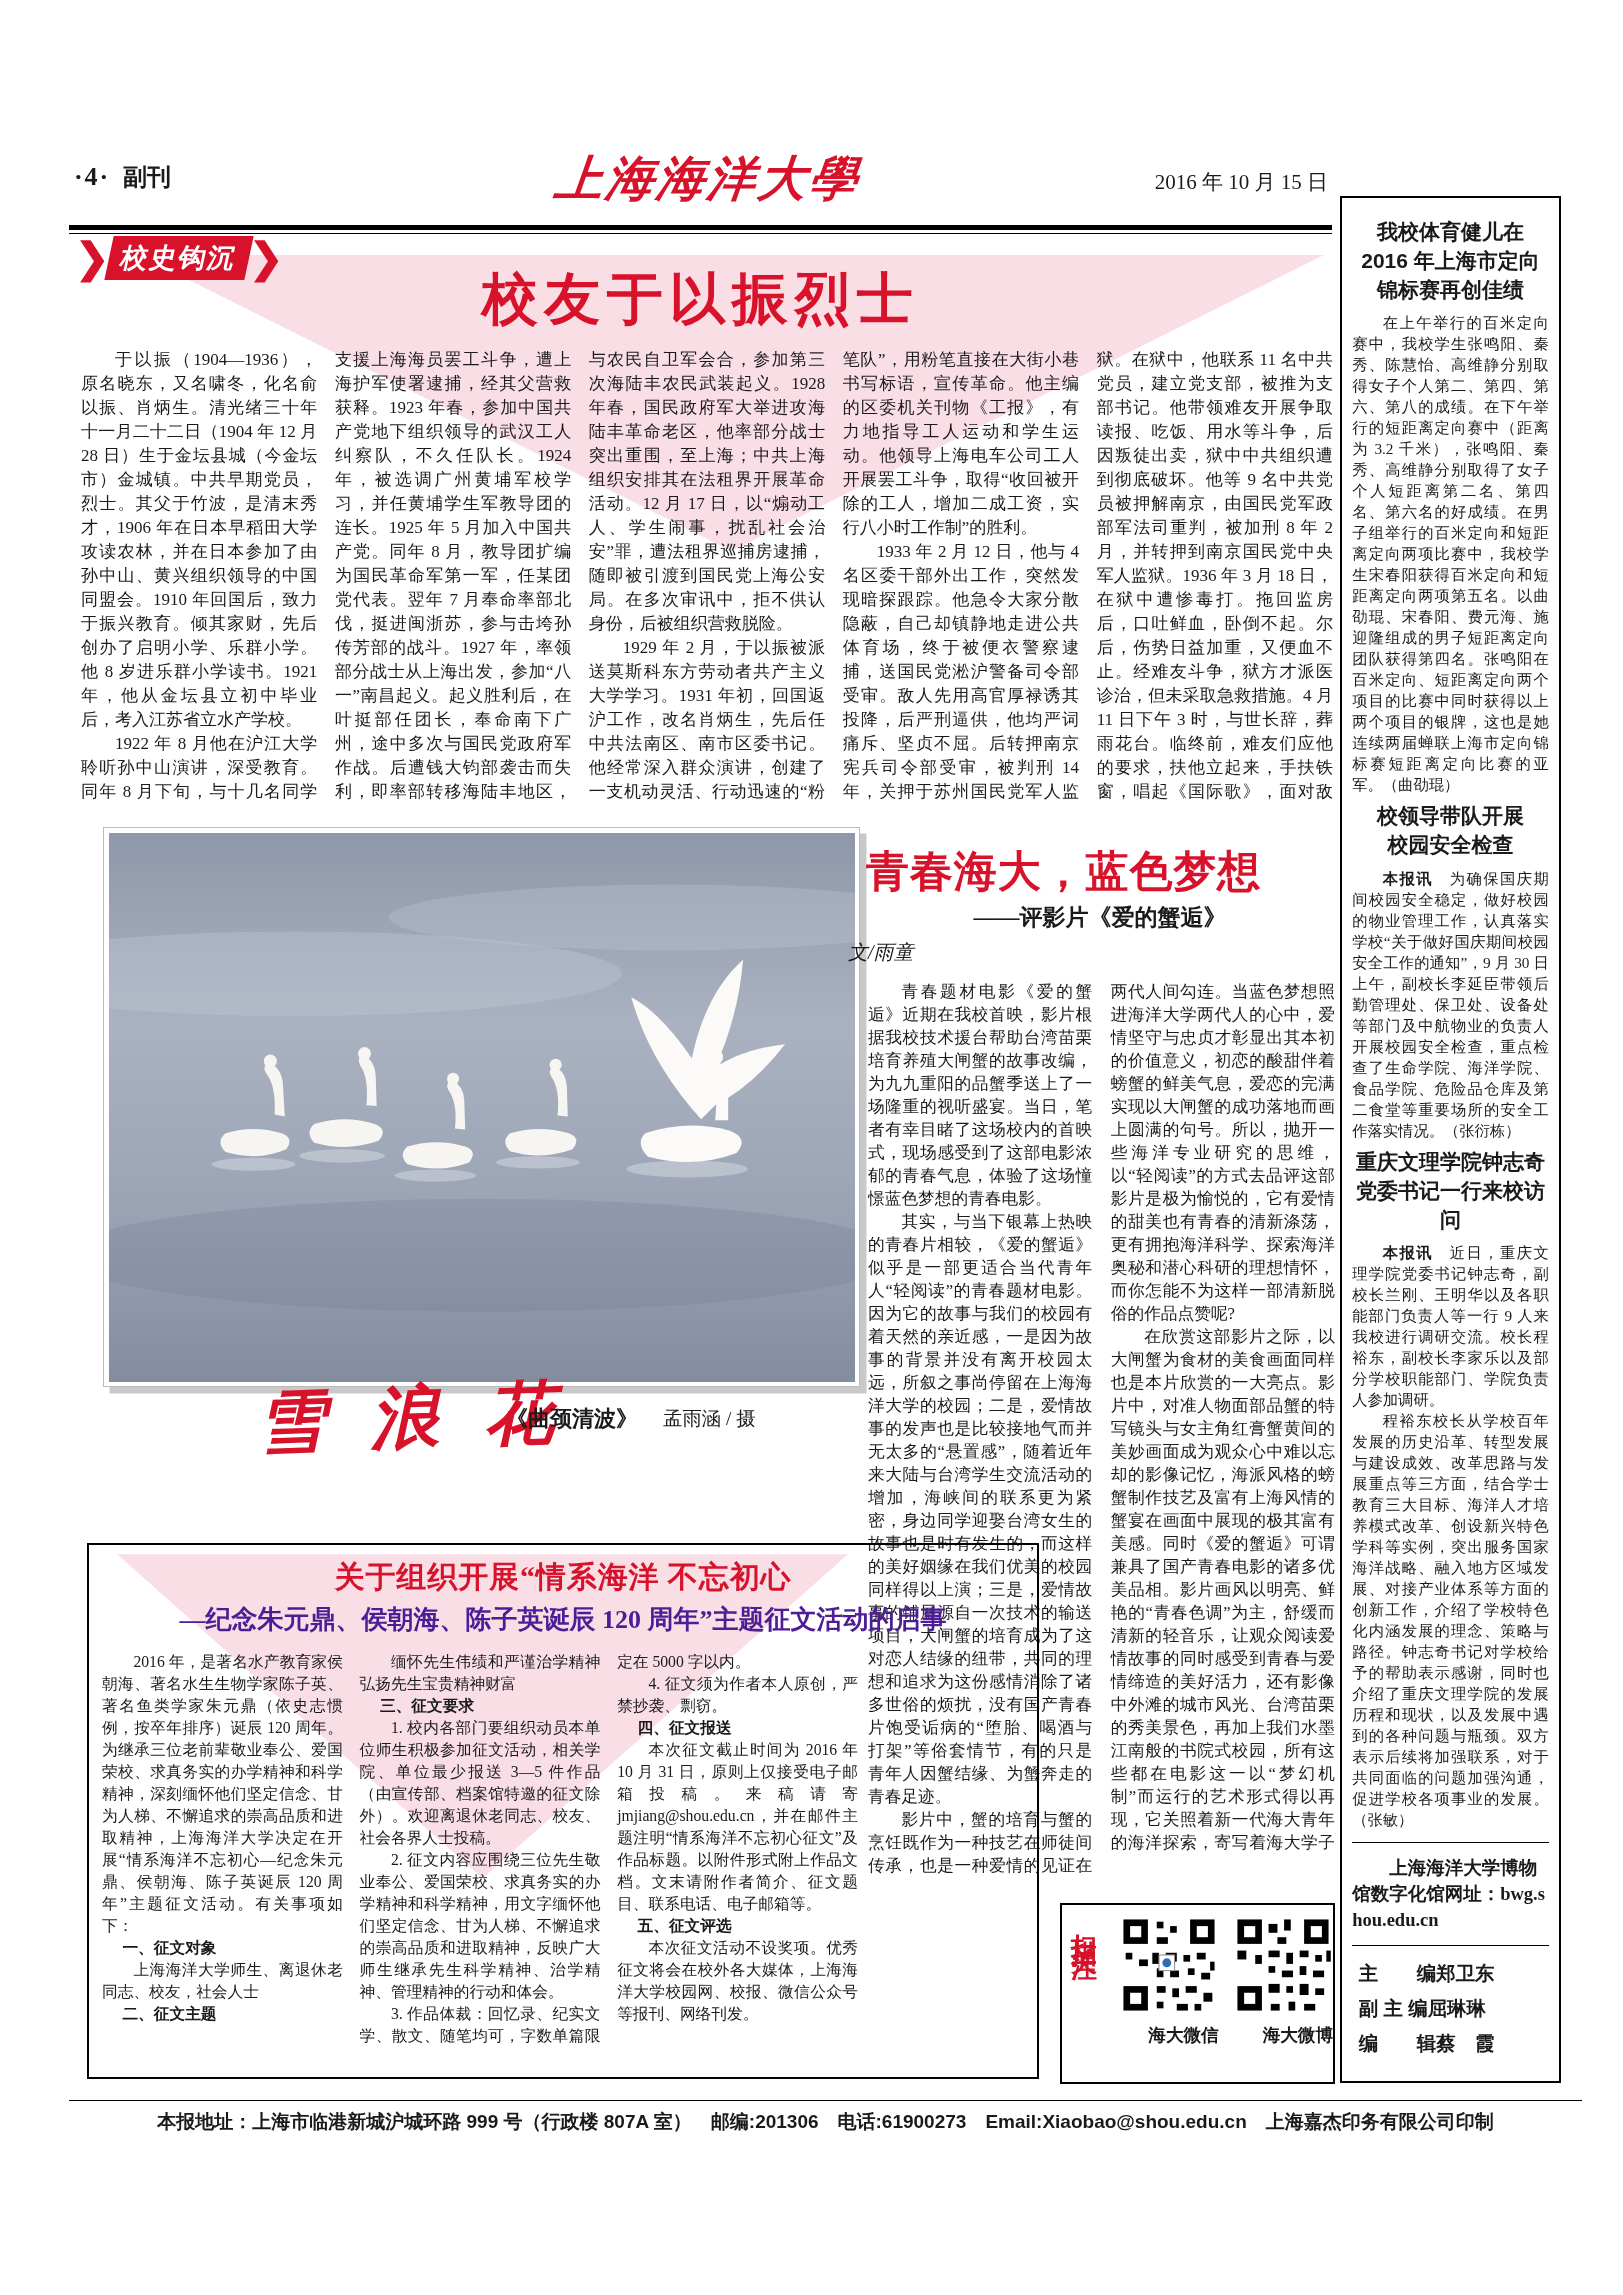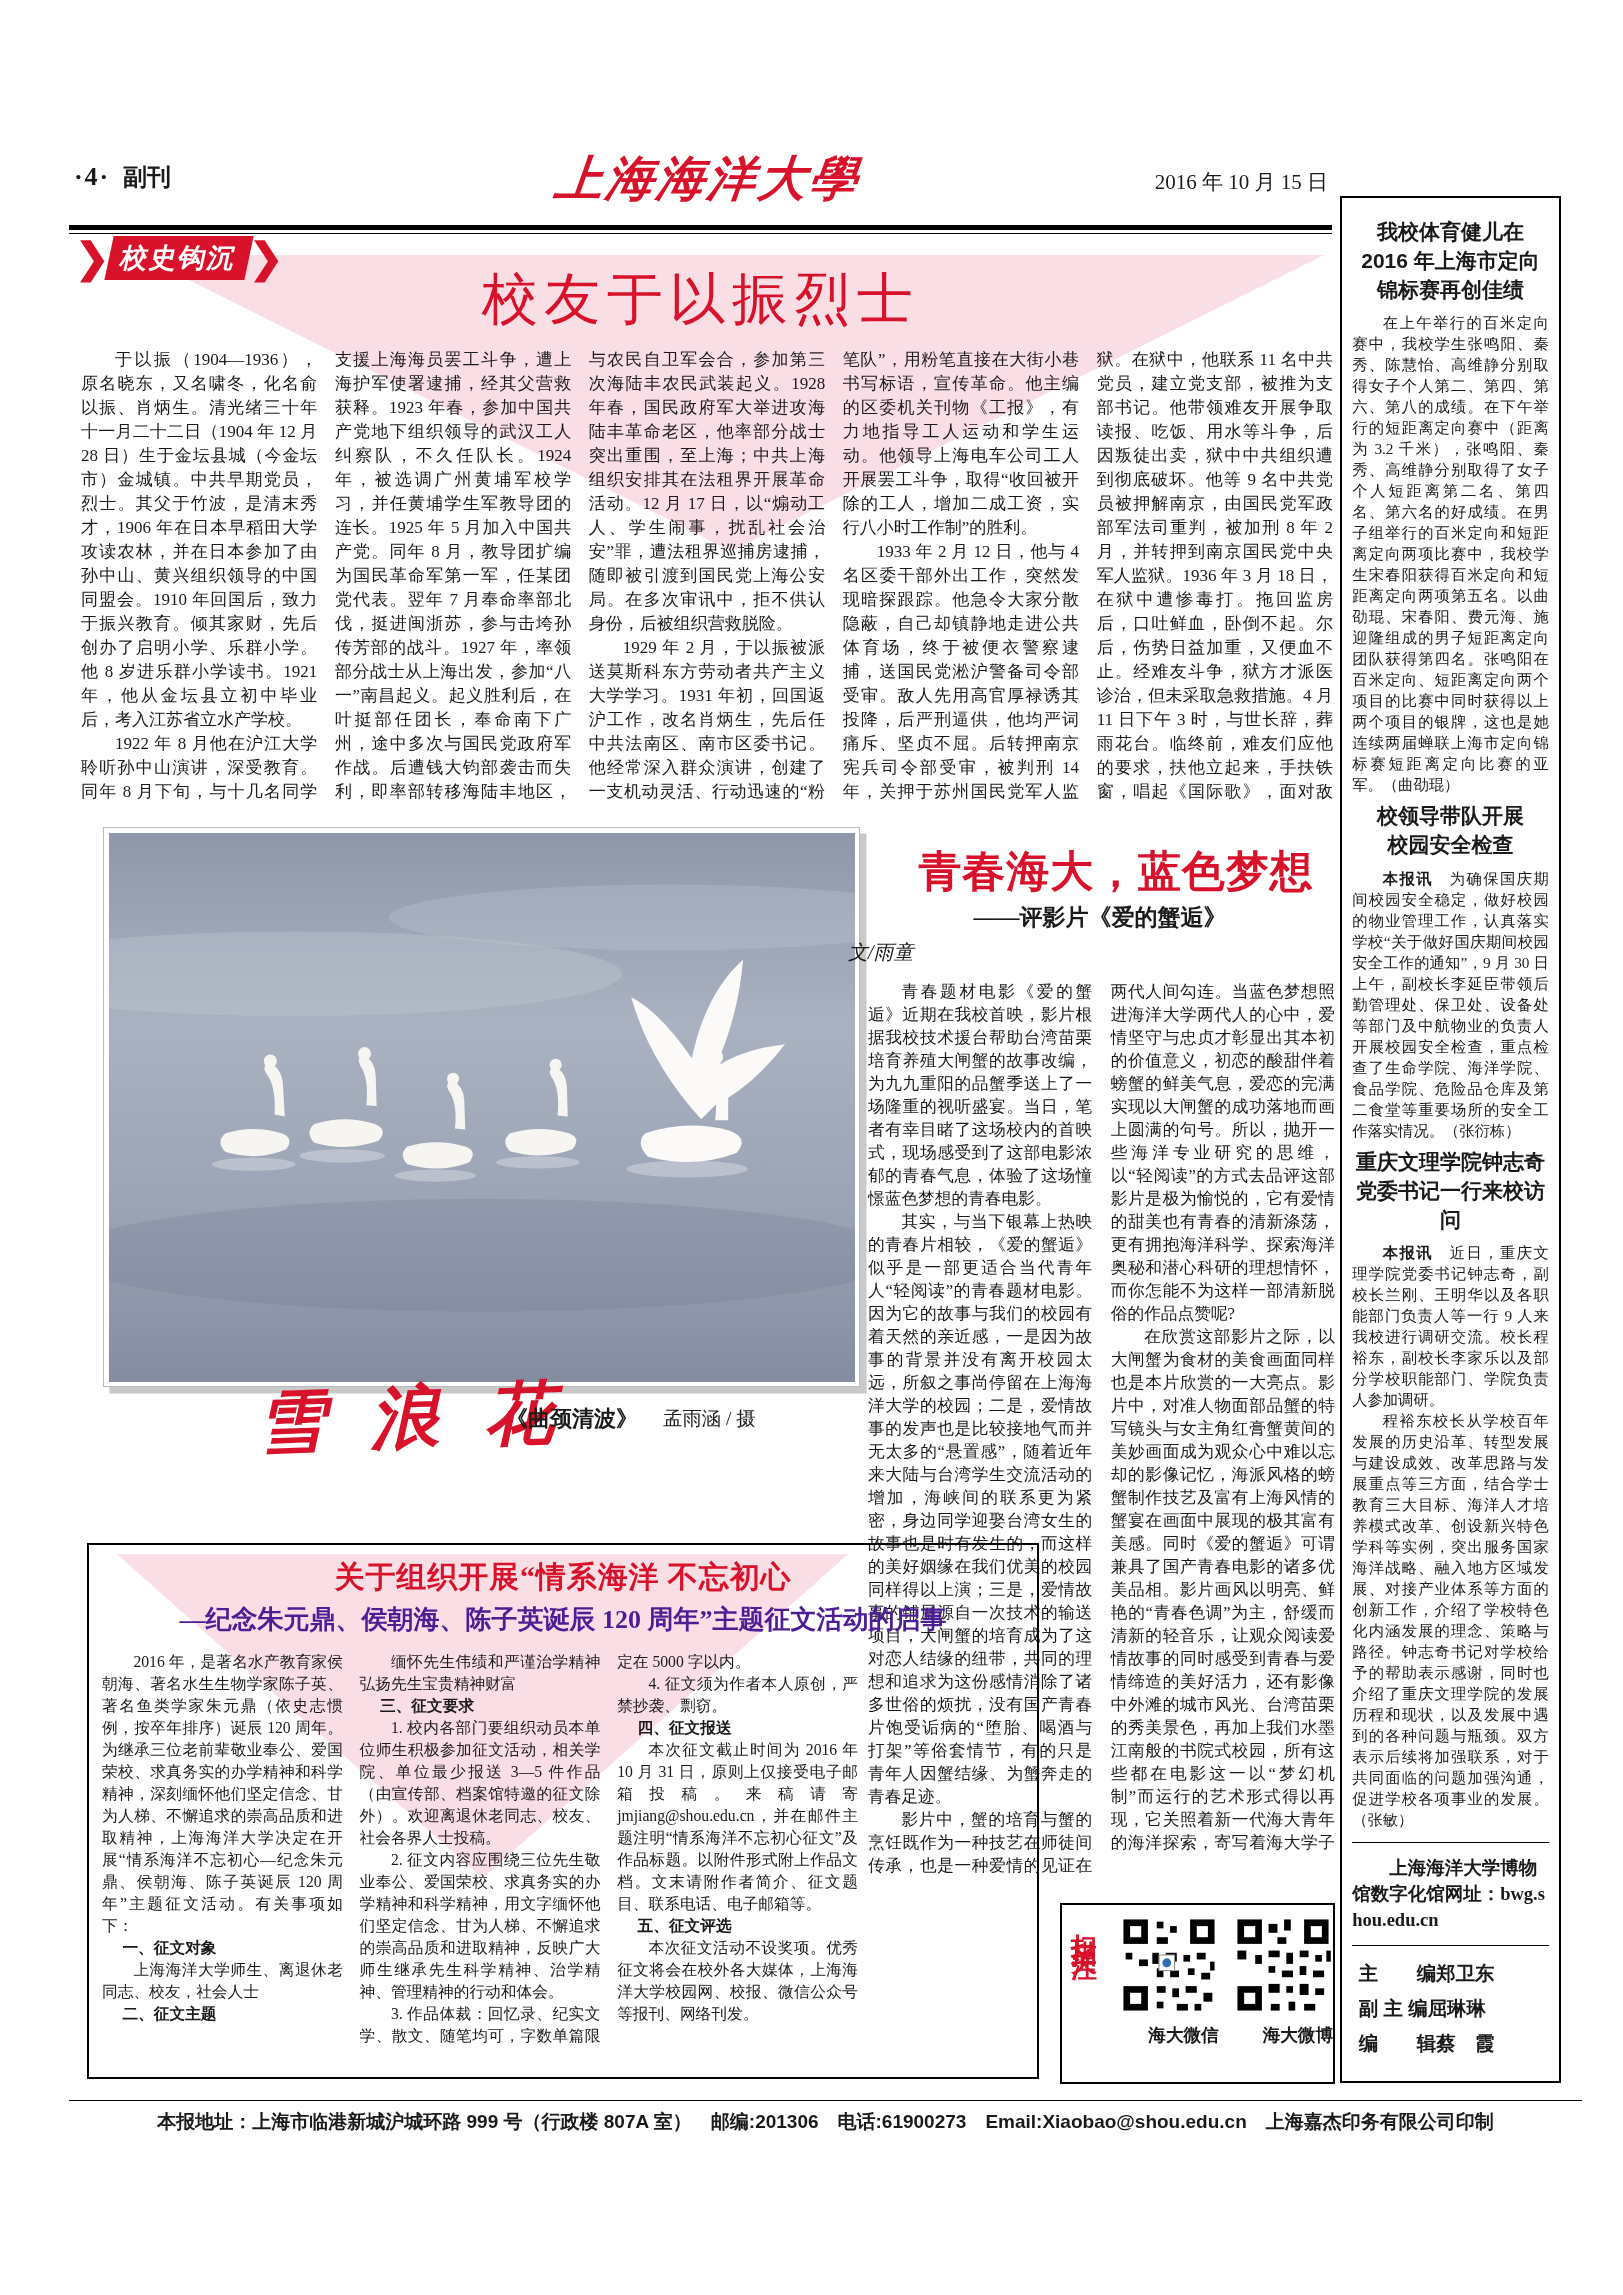--- a/index.html
+++ b/index.html
@@ -19,36 +19,36 @@
   .tag{left:75px;top:237px;height:43px;display:flex;align-items:center;}
   .tag .chev{color:#d8122a;font-size:41px;font-weight:bold;line-height:43px;}
   .tag .body{background:#d8122a;color:#fff;font-size:27px;font-weight:bold;
              padding:3.7px 12px 4.6px 12px;transform:skewX(-12deg);letter-spacing:1.9px;}
   
   .pink-tri{left:139px;top:255px;width:1185px;height:296px;background:#f9dee6;
             clip-path:polygon(0 0,100% 0,50% 100%);}
   .pink-tri2{left:116px;top:1569px;width:731px;height:324px;background:#f9dee6;
              clip-path:polygon(0 0,100% 0,50% 100%);}
   .hero-headline{left:69px;top:262px;width:1263px;text-align:center;color:#d8122a;
-                 font-size:56px;font-weight:normal;letter-spacing:6.5px;}
+                 font-size:56px;font-weight:bold;letter-spacing:6.5px;}
   .hero-body{left:81px;top:348px;width:1252px;height:463px;column-count:5;column-gap:17.6px;
              font-size:17px;line-height:24px;text-align:justify;overflow:hidden;}
   .hero-body p,.review-body p,.notice-body p,.side-body p{margin:0;text-indent:2em;}
   
   .photo-frame{left:103px;top:827px;width:746px;height:549px;background:#fff;
                box-shadow:6.5px 6.5px 0 #c9c9c9;border:0.9px solid #bbb;padding:4.6px;}
   .photo-frame svg{display:block;width:100%;height:100%;}
   .caption-row{left:103px;top:1385px;width:746px;height:69px;}
   .calli{position:absolute;left:153px;top:-13px;color:#d8122a;font-size:69px;font-weight:bold;
          font-style:italic;letter-spacing:14px;transform:rotate(-2deg);}
   .cap-title{position:absolute;left:403px;top:18.5px;font-size:22px;font-weight:bold;}
   .cap-credit{position:absolute;left:560px;top:20.4px;font-size:19.4px;}
   
-  .review-headline{left:866px;top:843px;width:468px;text-align:center;color:#d8122a;
-                   font-size:43px;font-weight:bold;letter-spacing:0.9px;margin-left:16px;}
+  .review-headline{left:866px;top:843px;width:468px;text-align:left;color:#d8122a;
+                   font-size:43px;font-weight:bold;letter-spacing:0.9px;}
   .review-sub{left:866px;top:902px;width:468px;text-align:center;font-size:23px;font-weight:bold;}
   .review-byline{left:848px;top:939px;width:468px;text-align:left;font-size:20px;font-style:italic;}
   .review-body{left:868px;top:980px;width:467px;height:902px;column-count:2;column-gap:18.5px;
                font-size:16.7px;line-height:23px;text-align:justify;overflow:hidden;}
   
   .notice-box{left:87px;top:1543px;width:952px;height:536px;border:2.8px solid #000;
               box-sizing:border-box;overflow:hidden;}
   .notice-t1{position:absolute;left:0;top:12px;width:100%;text-align:center;color:#d8122a;
              font-size:30px;font-weight:bold;letter-spacing:0.9px;}
   .notice-t2{position:absolute;left:0;top:57px;width:100%;text-align:center;color:#4c1d95;

